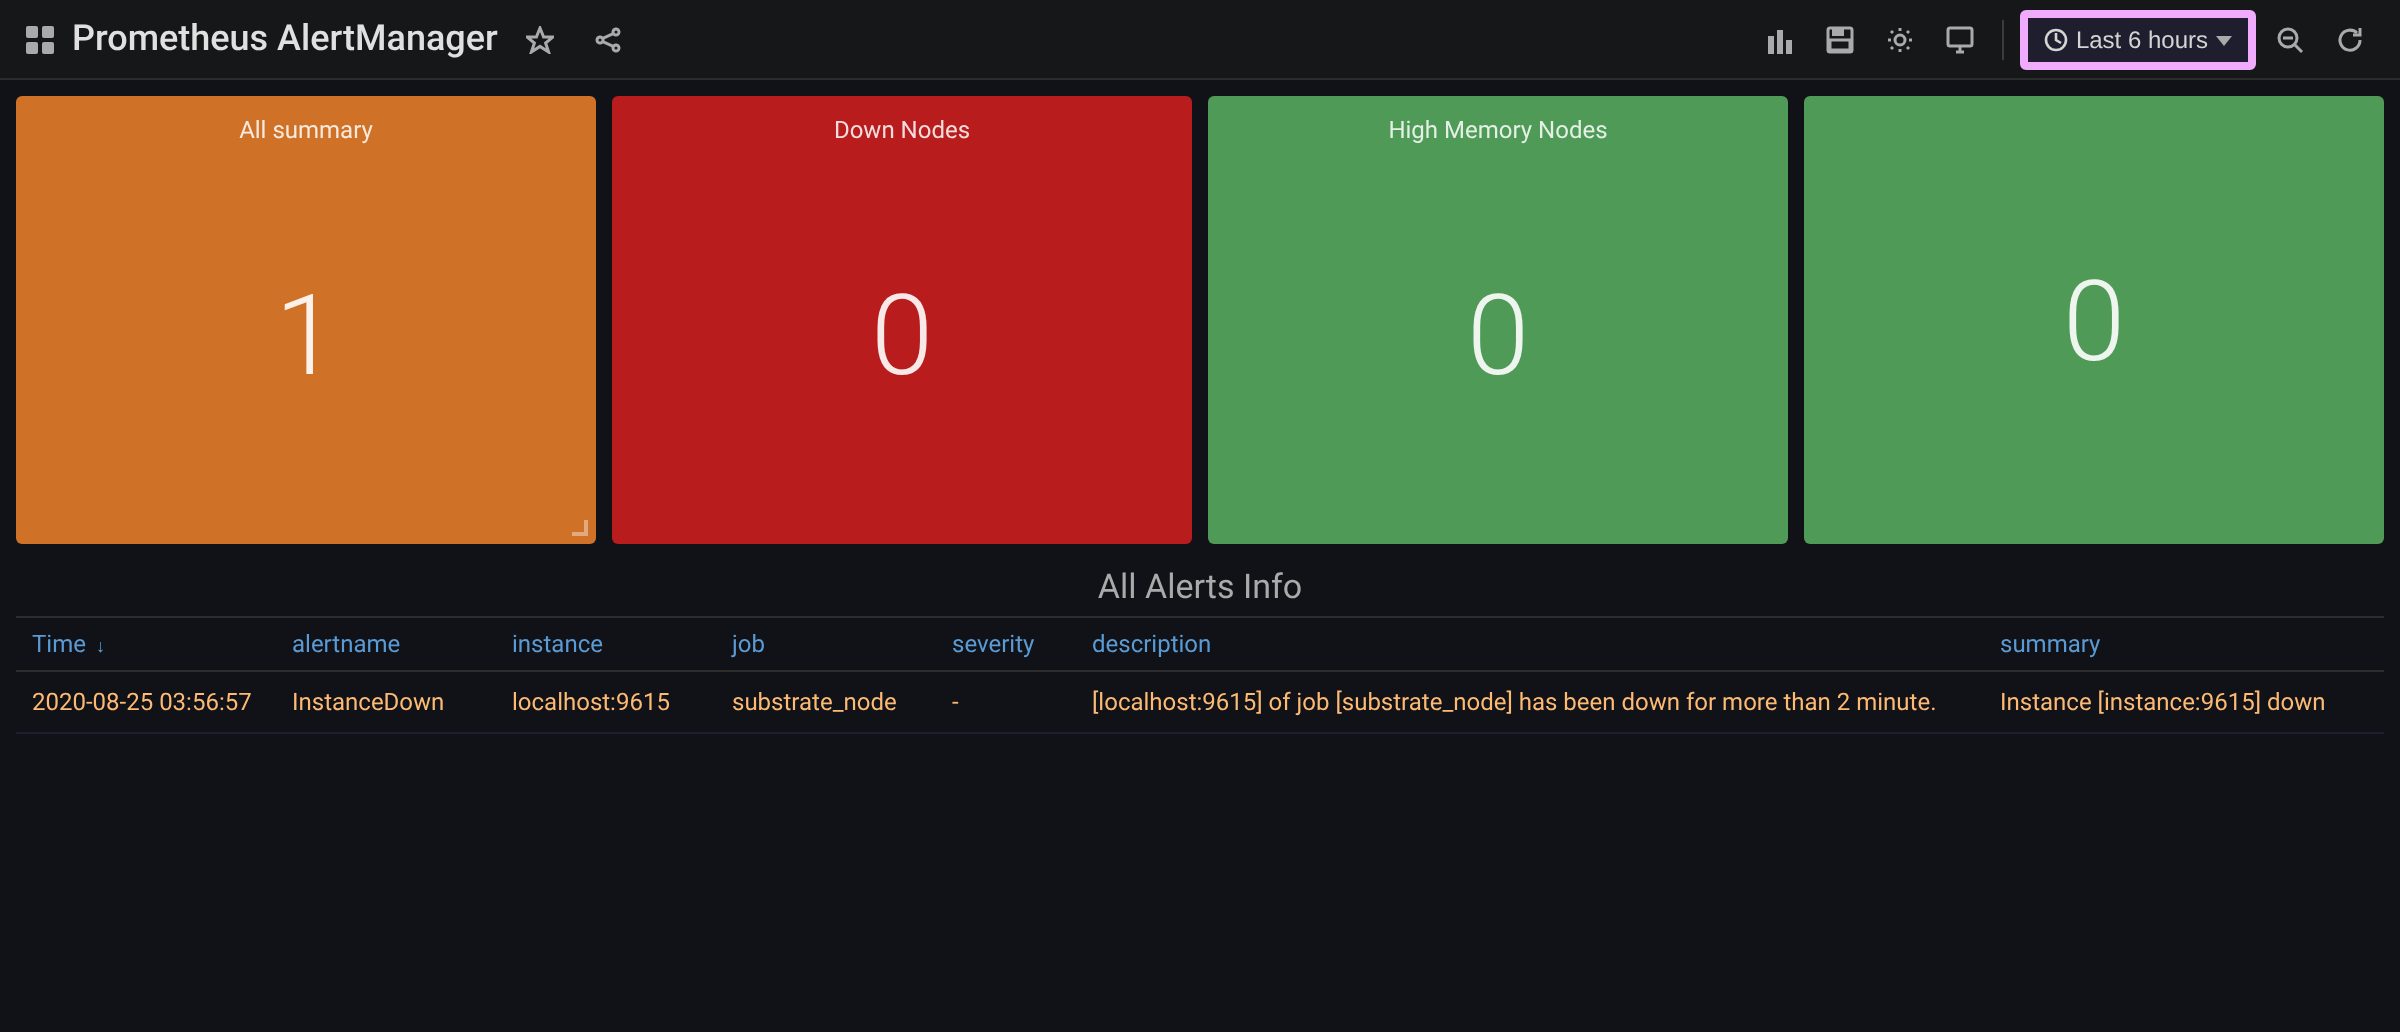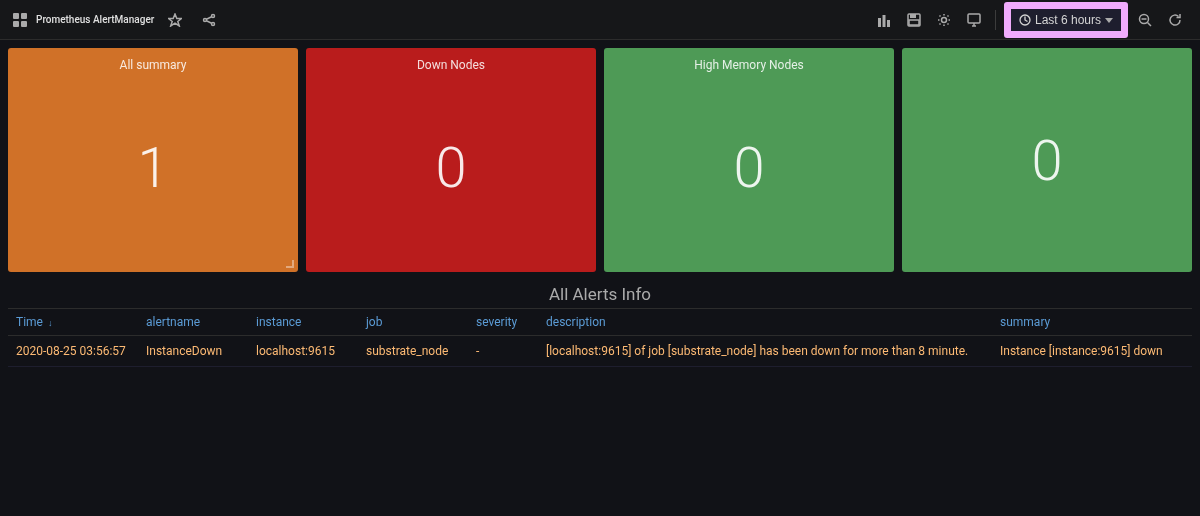--- a/index.html
+++ b/index.html
@@ -29,21 +29,21 @@
       gap: 8px;
     }
     .app-icon {
       width: 16px;
       height: 16px;
       display: flex;
       align-items: center;
       justify-content: center;
     }
     .app-title {
-      font-size: 10px;
+      font-size: 18px;
       color: #e0e0e0;
       font-weight: 500;
     }
     .icon-btn {
       background: none;
       border: none;
       color: #aaa;
       cursor: pointer;
       padding: 4px 6px;
       border-radius: 3px;
@@ -55,21 +55,21 @@
     .top-bar-right {
       display: flex;
       align-items: center;
       gap: 4px;
     }
     .time-range-btn {
       display: flex;
       align-items: center;
       gap: 4px;
       background: #1e1e2e;
-      border: 7px solid #f0abfc;
+      border: 4px solid #f0abfc;
       border-radius: 3px;
       color: #d4d4d4;
       cursor: pointer;
       padding: 4px 8px;
       font-size: 12px;
     }
 
     
     .cards-grid {
       display: grid;
@@ -301,18 +301,18 @@
         </th>
       </tr>
     </thead>
     <tbody>
       <tr>
         <td>2020-08-25 03:56:57</td>
         <td>InstanceDown</td>
         <td>localhost:9615</td>
         <td>substrate_node</td>
         <td>-</td>
-        <td>[localhost:9615] of job [substrate_node] has been down for more than 8 minute.</td>
+        <td>[localhost:9615] of job [substrate_node] has been down for more than 2 minute.</td>
         <td>Instance [instance:9615] down</td>
       </tr>
     </tbody>
   </table>
 </div>
 
 </body></html>

